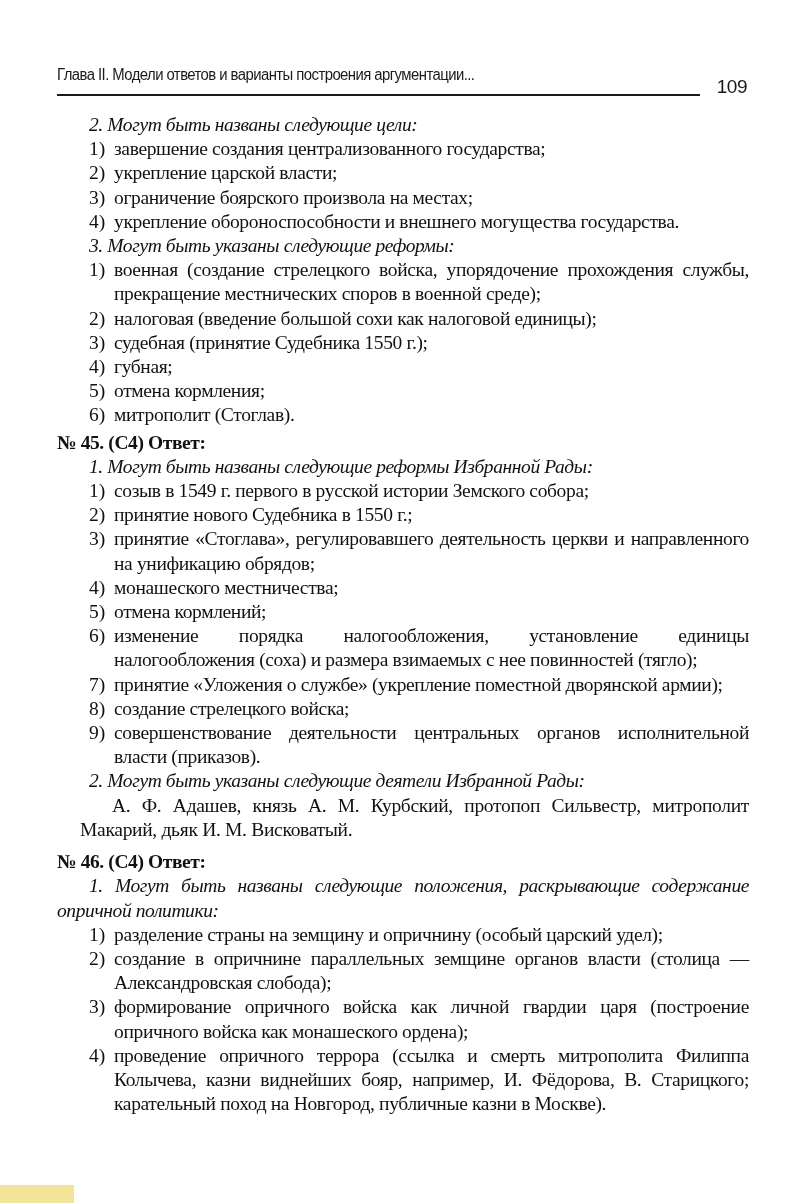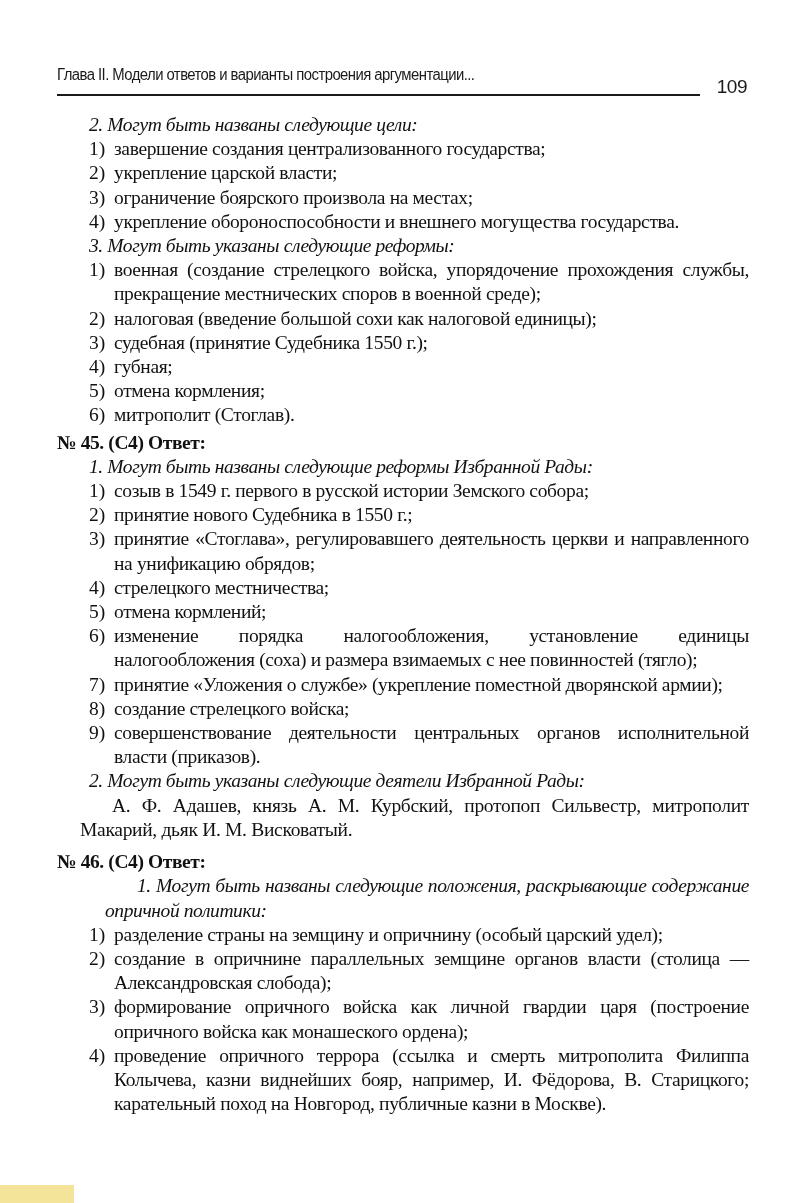--- a/index.html
+++ b/index.html
@@ -65,21 +65,20 @@
     }
     .sub {
       font-style: italic;
       font-weight: normal;
       padding-left: 32px;
       letter-spacing: -0.4px;
     }
     .sub.flush {
       text-indent: 32px;
       padding-left: 0;
-      margin-left: 48px;
     }
     .item {
       position: relative;
       padding-left: 57px;
       text-align: justify;
     }
     .item .num {
       position: absolute;
       left: 32px;
       top: 0;
@@ -139,21 +138,21 @@
       <div class="item"><span class="num">5)</span><span class="txt">отмена кормления;</span></div>
       <div class="item"><span class="num">6)</span><span class="txt">митрополит (Стоглав).</span></div>
     </div>
 
   <p class="p heading">№ 45. (С4) Ответ:</p>
   <p class="p sub">1. Могут быть названы следующие реформы Избранной Рады:</p>
   <div>
       <div class="item"><span class="num">1)</span><span class="txt">созыв в 1549 г. первого в русской истории Земского собора;</span></div>
       <div class="item"><span class="num">2)</span><span class="txt">принятие нового Судебника в 1550 г.;</span></div>
       <div class="item"><span class="num">3)</span><span class="txt">принятие «Стоглава», регулировавшего деятельность церкви и направленного на унификацию обрядов;</span></div>
-      <div class="item"><span class="num">4)</span><span class="txt">стрелецкого местничества;</span></div>
+      <div class="item"><span class="num">4)</span><span class="txt">монашеского местничества;</span></div>
       <div class="item"><span class="num">5)</span><span class="txt">отмена кормлений;</span></div>
       <div class="item"><span class="num">6)</span><span class="txt">изменение порядка налогообложения, установление единицы налогообложения (соха) и размера взимаемых с нее повинностей (тягло);</span></div>
       <div class="item"><span class="num">7)</span><span class="txt">принятие «Уложения о службе» (укрепление поместной дворянской армии);</span></div>
       <div class="item"><span class="num">8)</span><span class="txt">создание стрелецкого войска;</span></div>
       <div class="item"><span class="num">9)</span><span class="txt">совершенствование деятельности центральных органов исполнительной власти (приказов).</span></div>
     </div>
   <p class="p sub">2. Могут быть указаны следующие деятели Избранной Рады:</p>
   <p class="p names">А. Ф. Адашев, князь А. М. Курбский, протопоп Сильвестр, митрополит Макарий, дьяк И. М. Висковатый.</p>
 
   <div class="gap"></div>

